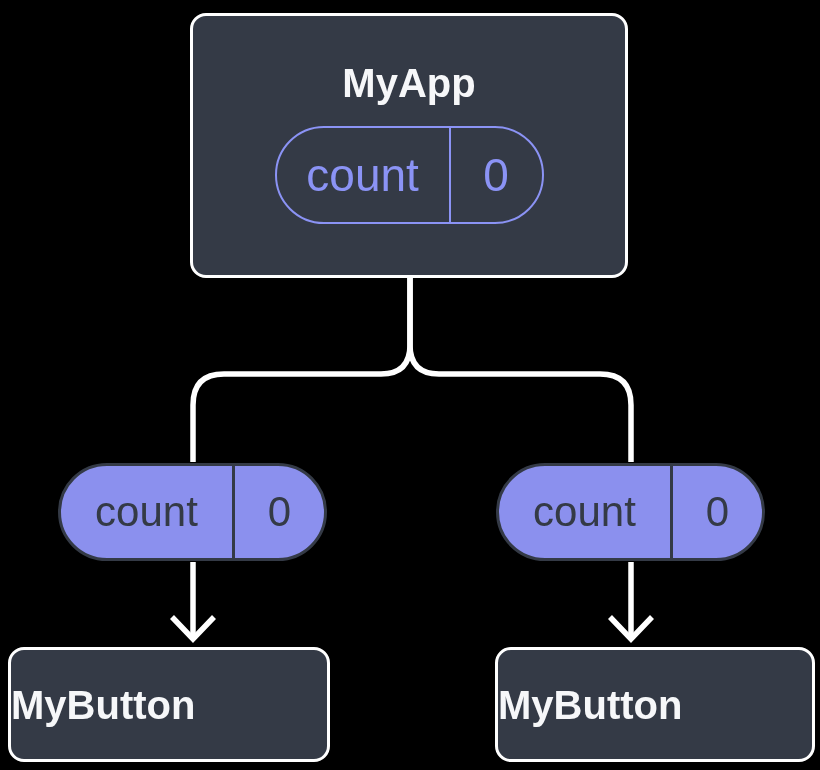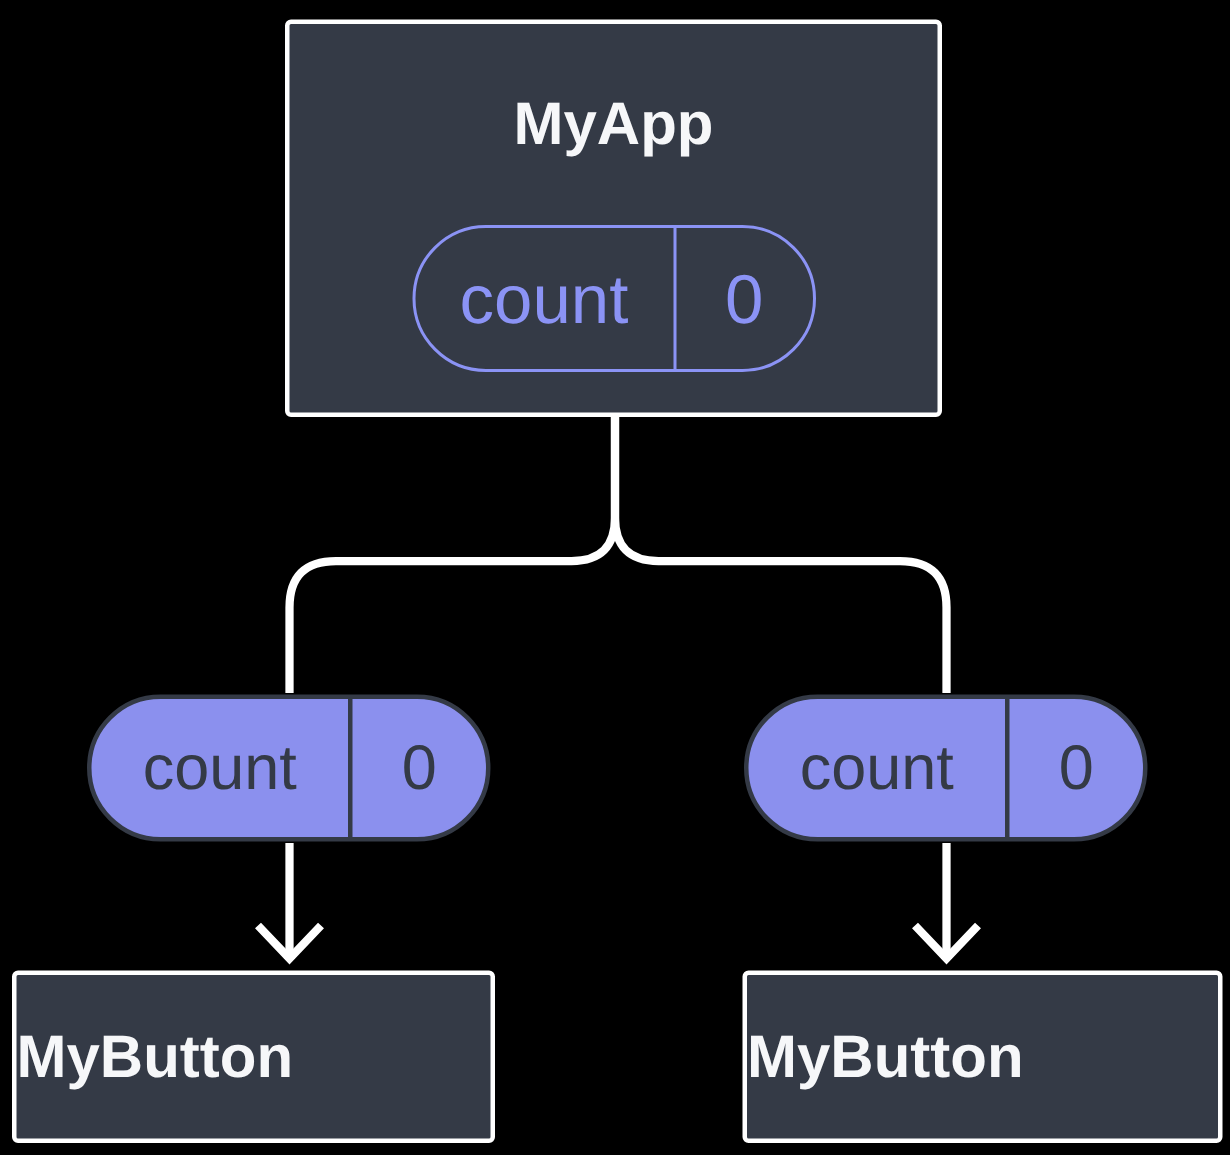--- a/index.html
+++ b/index.html
@@ -13,22 +13,21 @@
     height: 770px;
     background: var(--background, #000000);
     font-family: "Liberation Sans", "DejaVu Sans", sans-serif;
     overflow: hidden;
   }
   .node {
     position: absolute;
     box-sizing: border-box;
     background: var(--node-fill, #343a46);
     border: 3px solid var(--node-border, #ffffff);
-    border-radius: 4px;
-    gap: 24px;
+    border-radius: 16px;
   }
   .node-title {
     color: var(--node-text, #f6f7f9);
     font-weight: 600;
     font-size: 40px;
     line-height: 1;
     text-align: center;
     white-space: nowrap;
   }
   .root-node {

